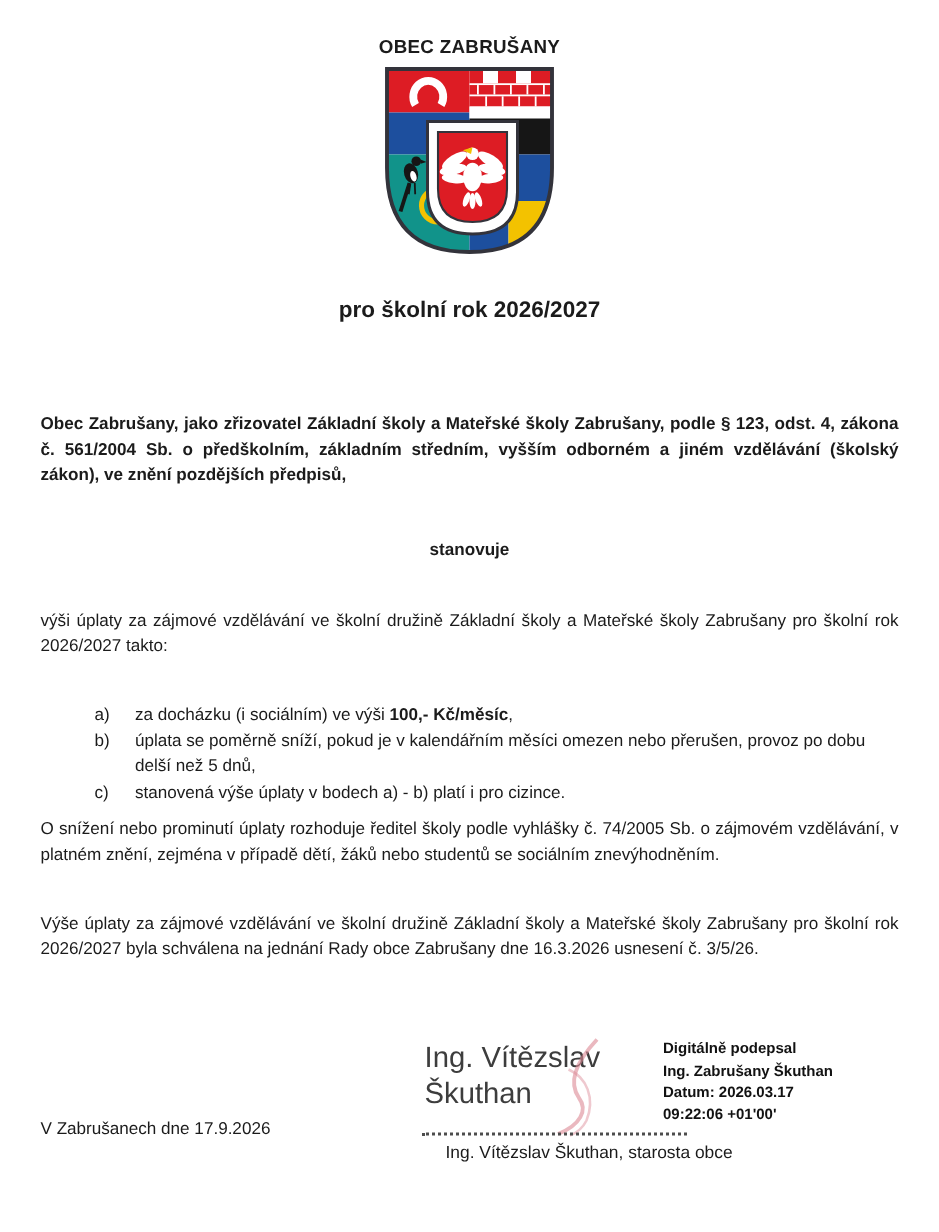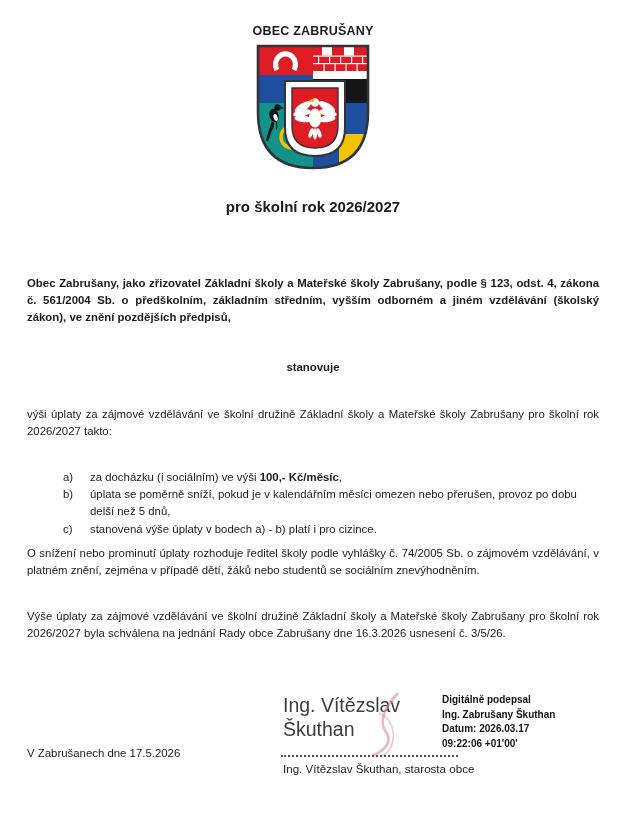--- a/index.html
+++ b/index.html
@@ -39,21 +39,21 @@
     white-space:nowrap;
   }
   .sig-flourish{position:absolute;left:368px;top:691px;}
   .sig-details{
     position:absolute;left:399px;top:693px;
     font-size:10px;line-height:14.6px;font-weight:bold;color:#121212;
     white-space:nowrap;
     margin-left:43px;
   }
   .sig-dotted{position:absolute;left:281px;top:755px;width:177px;height:0;border-bottom:2px dotted #4d4d4d;}
-  .sig-caption{position:absolute;left:283px;top:762px;font-size:11.6px;color:#1b1b1b;white-space:nowrap;}
+  .sig-caption{position:absolute;left:297px;top:762px;font-size:11.6px;color:#1b1b1b;white-space:nowrap;}
 </style>
 </head>
 <body>
 
 <div class="page">
 
   <div class="org-name">OBEC ZABRUŠANY</div>
 
   <div class="coa-wrap">
     <svg width="114" height="127" viewBox="0 0 114 127">
@@ -152,21 +152,21 @@
     <div class="li">
       <span class="marker">c)</span>
       <span class="li-text"><span>stanovená výše úplaty v bodech a) - b) platí i pro cizince.</span><b></b><span></span></span>
     </div>
   </div>
 
   <div class="para p3">O snížení nebo prominutí úplaty rozhoduje ředitel školy podle vyhlášky č. 74/2005 Sb. o zájmovém vzdělávání, v platném znění, zejména v případě dětí, žáků nebo studentů se sociálním znevýhodněním.</div>
 
   <div class="para p4">Výše úplaty za zájmové vzdělávání ve školní družině Základní školy a Mateřské školy Zabrušany pro školní rok 2026/2027 byla schválena na jednání Rady obce Zabrušany dne 16.3.2026 usnesení č. 3/5/26.</div>
 
-  <div class="place-date">V Zabrušanech dne 17.5.2026</div>
+  <div class="place-date">V Zabrušanech dne 17.9.2026</div>
 
   <div class="sig-name">
     <div>Ing. Vítězslav</div>
     <div>Škuthan</div>
   </div>
 
   <div class="sig-flourish">
     <svg width="38" height="68" viewBox="0 0 38 68">
       <path d="M30 2 C15 18 11 31 18 41 C24 49 19 59 4 65" fill="none" stroke-width="2.6" opacity="0.6" stroke="#dc8895"></path>
       <path d="M11 22 C23 27 29 41 23 56 C21 60 17 64 12 66" fill="none" stroke-width="1.7" opacity="0.45" stroke="#dc8895"></path>

